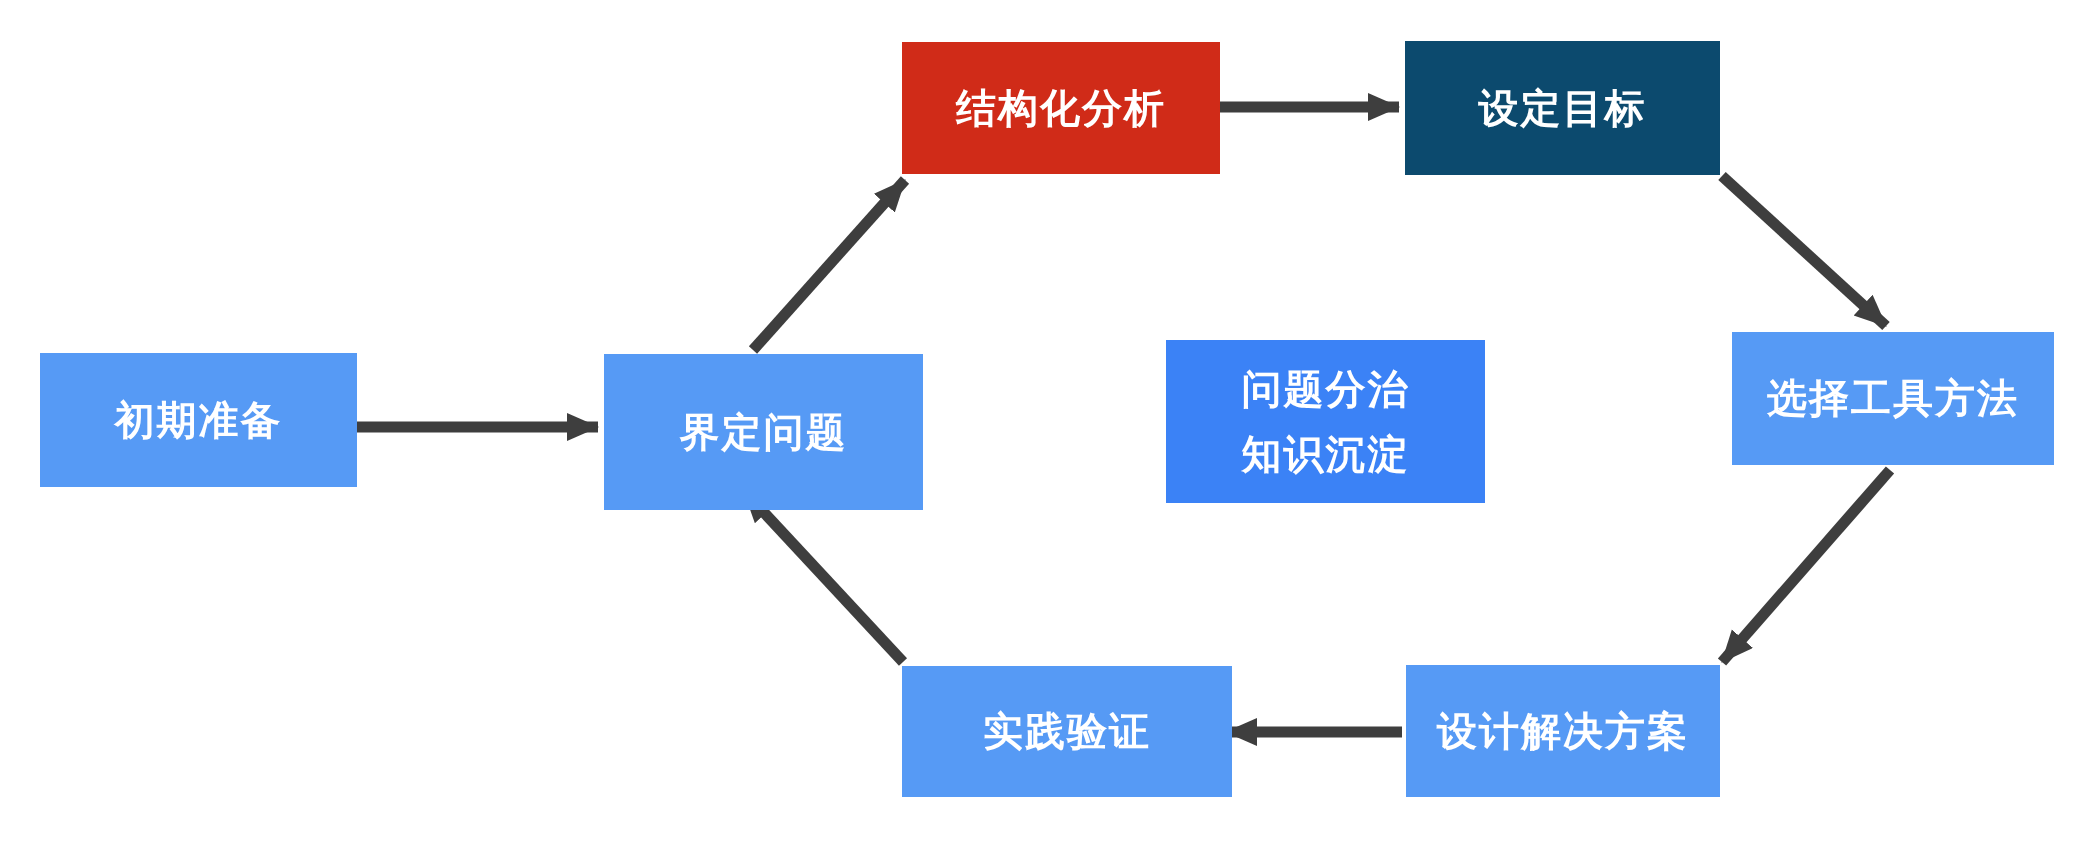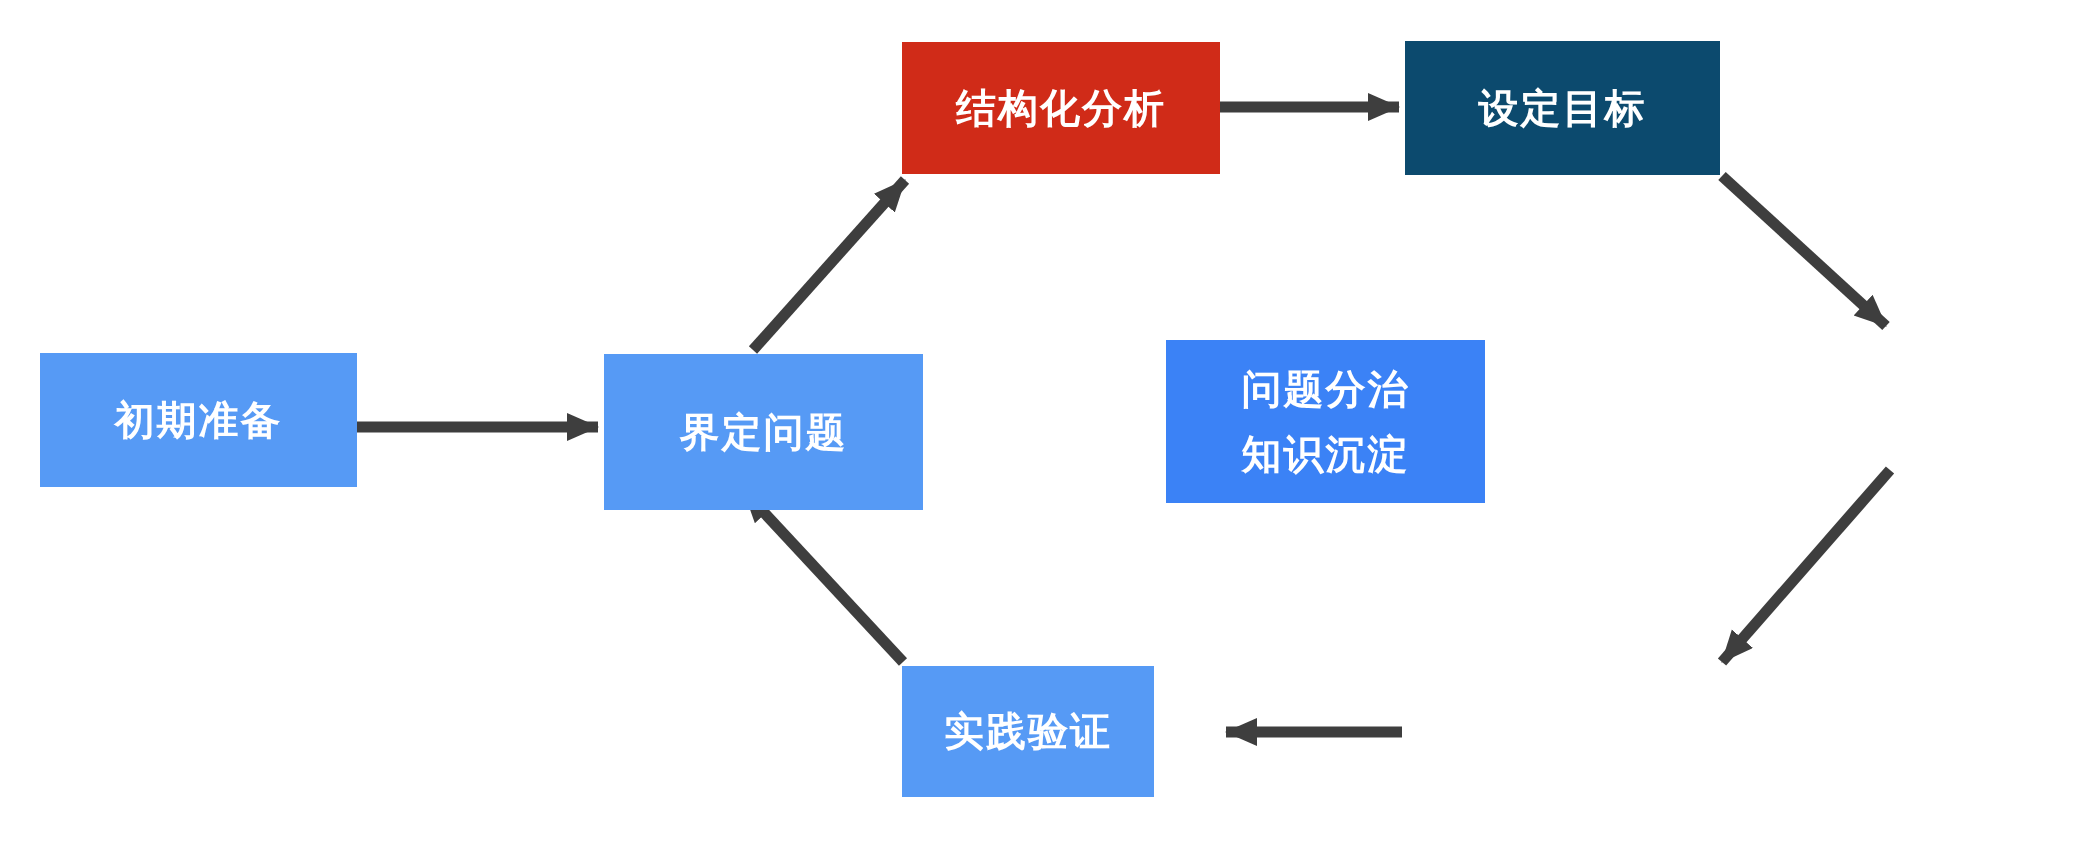--- a/index.html
+++ b/index.html
@@ -70,24 +70,30 @@
   </div>
 
   <div class="node" style="left: 902px; top: 42px; width: 318px; height: 132px; background: rgb(208, 43, 24);">
     <span class="label">结构化分析</span>
   </div>
 
   <div class="node" style="left: 1405px; top: 41px; width: 315px; height: 134px; background: #0c4a6e;">
     <span class="label">设定目标</span>
   </div>
 
+  <div class="node" style="left: 1732px; top: 332px; width: 322px; height: 133px; background: rgb(86, 154, 245);">
+    <span class="label">选择工具方法</span>
+  </div>
 
   <div class="node" style="left: 1166px; top: 340px; width: 319px; height: 163px; background: #3b82f6;">
     <span class="label">问题分治
 知识沉淀</span>
   </div>
 
+  <div class="node" style="left: 1406px; top: 665px; width: 314px; height: 132px; background: rgb(86, 154, 245);">
+    <span class="label">设计解决方案</span>
+  </div>
 
-  <div class="node" style="left: 902px; top: 666px; width: 252px; height: 131px; background: rgb(86, 154, 245);">
+  <div class="node" style="left: 902px; top: 666px; width: 330px; height: 131px; background: rgb(86, 154, 245);">
     <span class="label">实践验证</span>
   </div>
 
 </div>
 
 </body></html>

